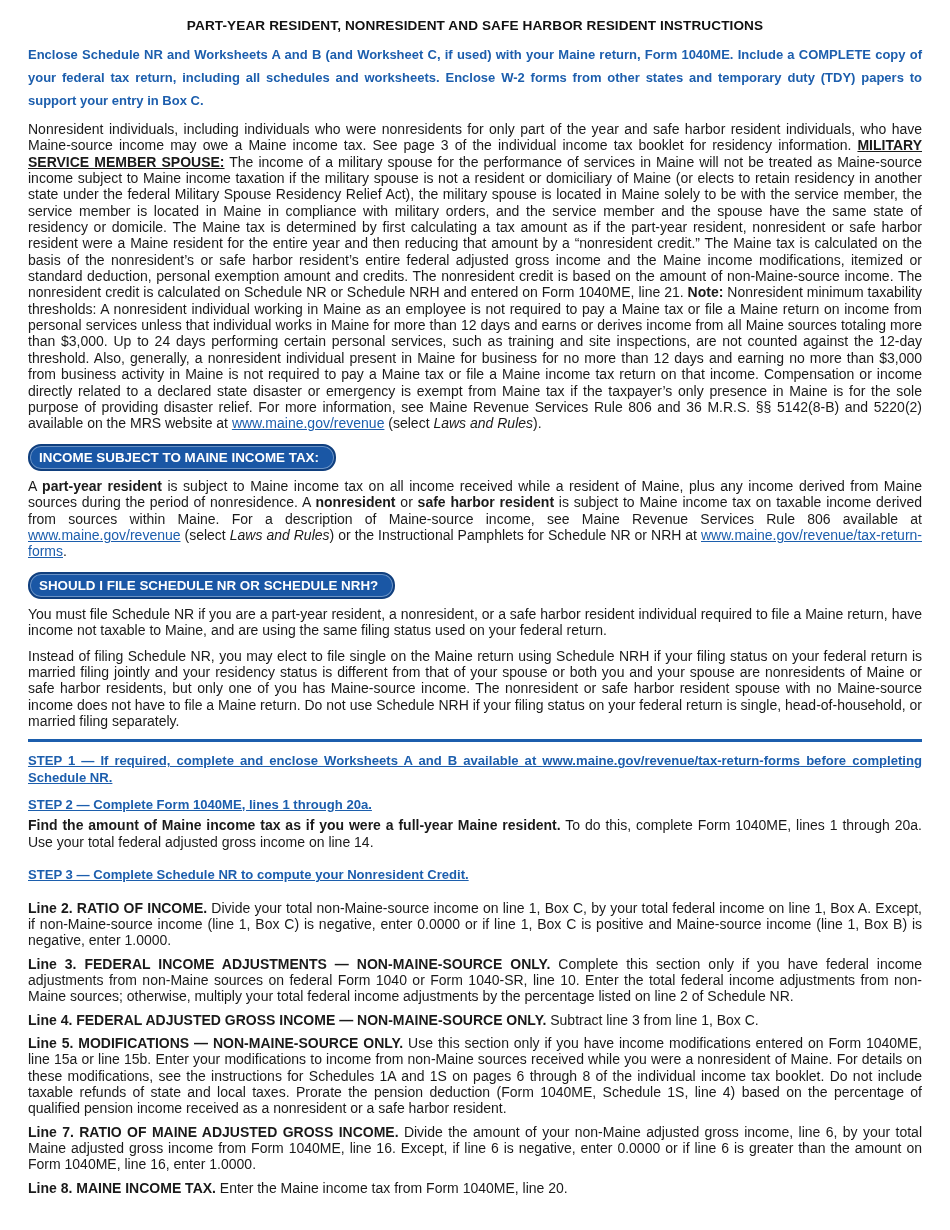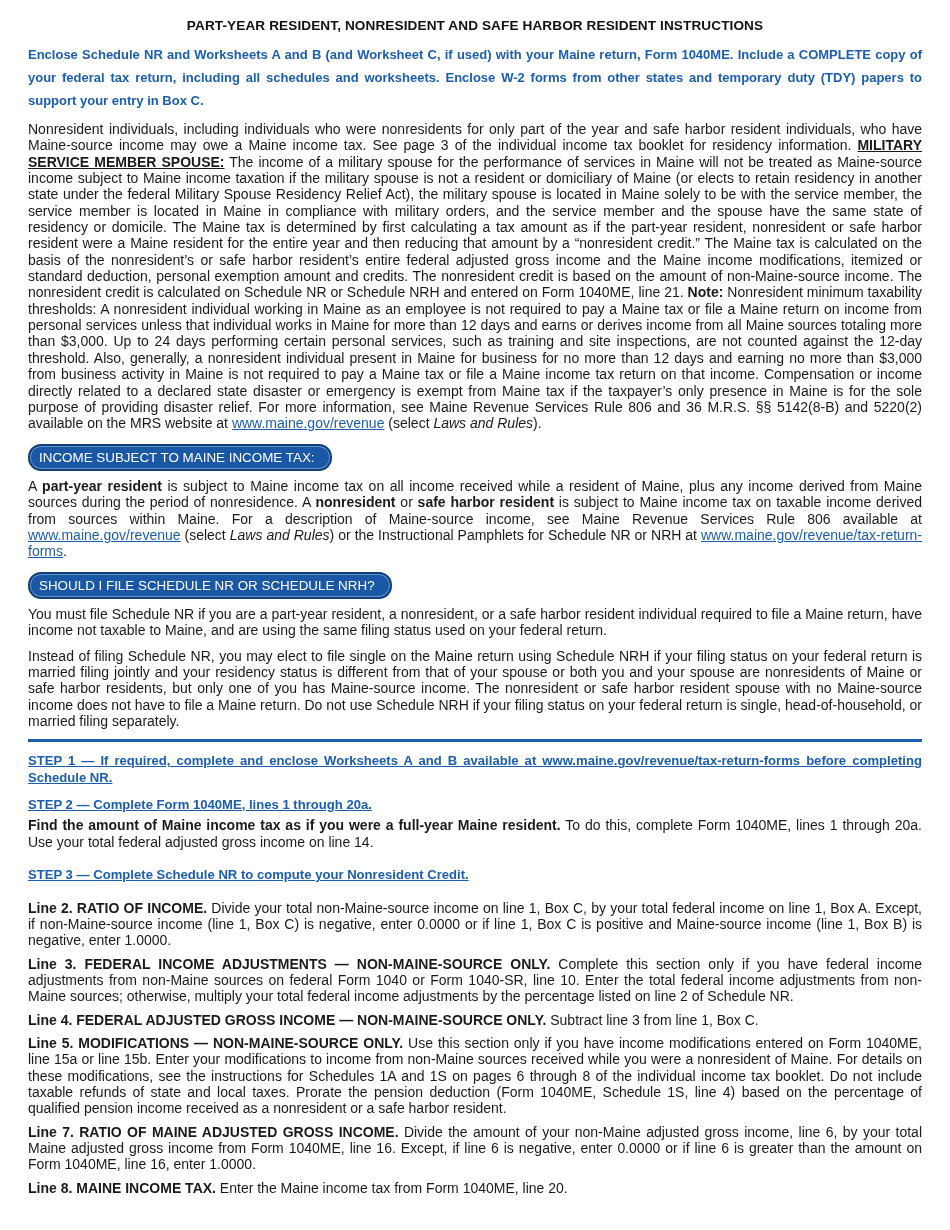--- a/index.html
+++ b/index.html
@@ -22,21 +22,21 @@
   }
   p.body {
     font-size: 14px; line-height: 16.35px; text-align: justify;
     margin: 0 0 7px 0; color: #1a1a1a;
   }
   .pill {
     display: inline-block;
     background: var(--pill, #1a57a5);
     border: 2px solid var(--pill-border, #103f7e);
     border-radius: 13px;
-    color: #ffffff; font-weight: normal; font-size: 13.4px; line-height: 1;
+    color: #ffffff; font-weight: bold; font-size: 13.4px; line-height: 1;
     padding: 5px 15px 5px 9px;
     margin: 5px 0 7px 0;
     box-shadow: inset 0 0 0 1px rgba(255,255,255,0.35);
   }
   .divider { height: 3px; background: var(--accent, #1c5ead); margin: 10px 0 11px 0; }
   .step-heading {
     color: var(--accent, #1c5ead); font-weight: bold;
     font-size: 13.1px; line-height: 16.6px; text-align: justify;
     margin: 0 0 7px 0;
     text-decoration: underline;

